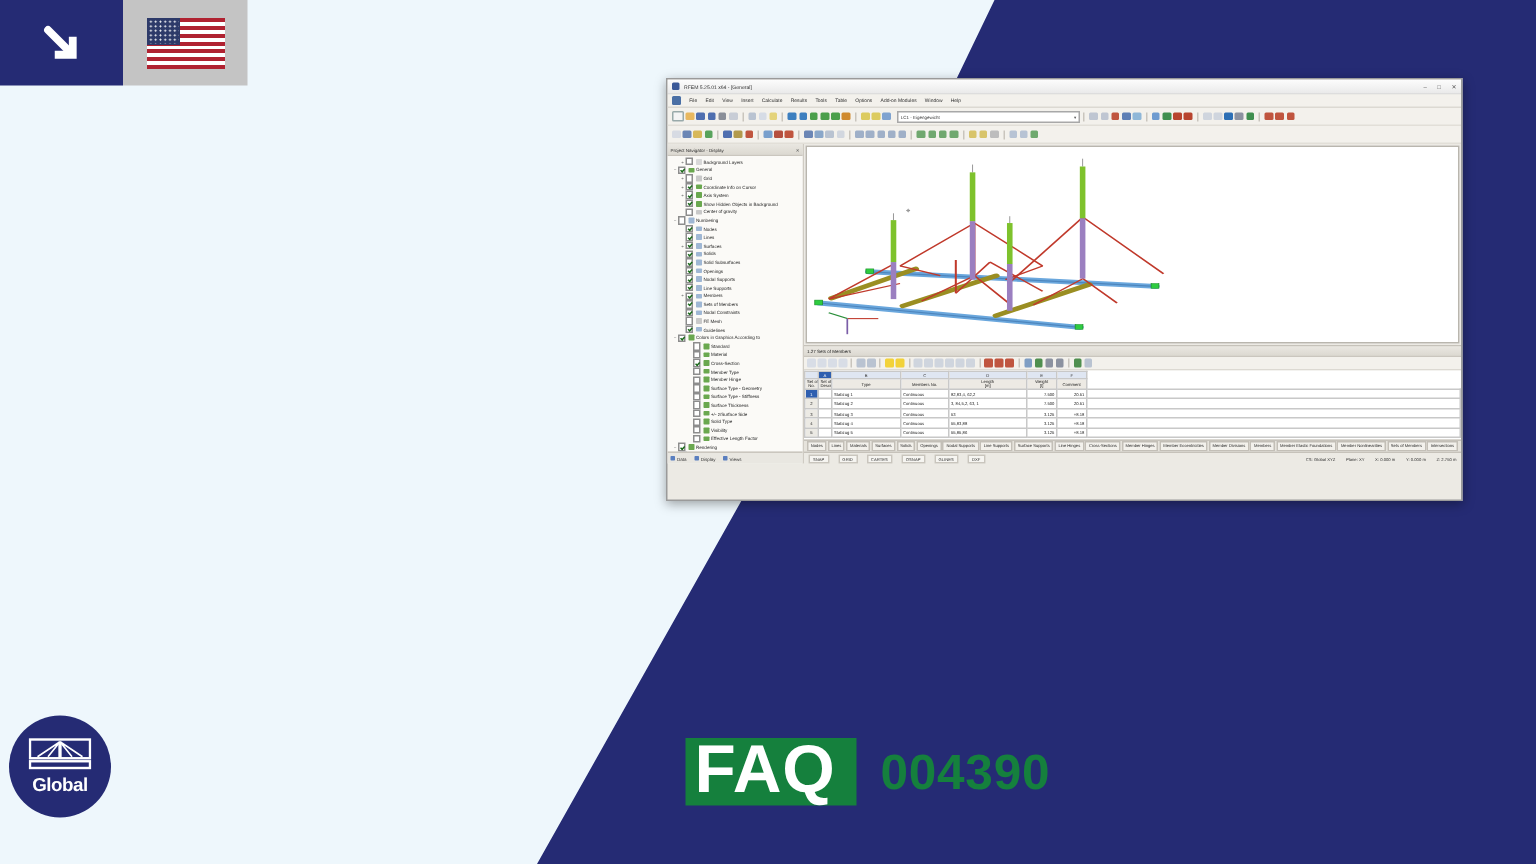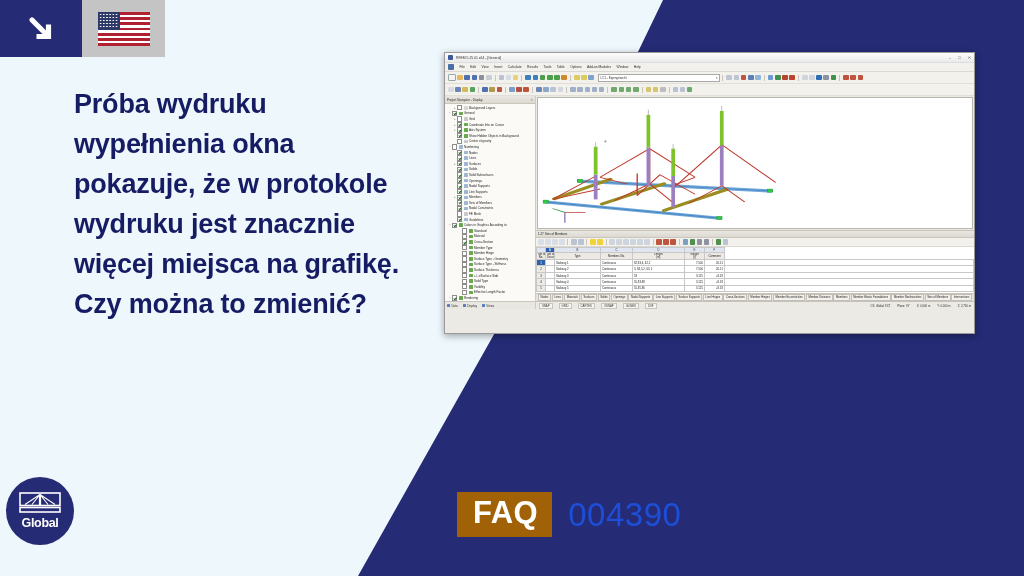--- a/index.html
+++ b/index.html
@@ -57,24 +57,24 @@
     background:#252b74;z-index:6;
     display:flex;flex-direction:column;align-items:center;justify-content:center;
   }
   .logo-mark{width:42px;height:22px;position:relative;}
   .logo-mark svg{display:block;}
   .logo-text{color:#ffffff;font-size:12.5px;font-weight:bold;margin-top:2px;letter-spacing:-0.3px;}
 
   
   .faq-row{position:absolute;left:457px;top:492px;z-index:6;display:flex;align-items:center;}
   .faq-badge{
-    background:#a16207;color:#ffffff;font-size:31px;font-weight:bold;
-    padding:2px 14px 5px 16px;letter-spacing:0.5px;line-height:38px;
-  }
-  .faq-number{color:#1d4ed8;font-size:33px;font-weight:normal;margin-left:16px;letter-spacing:0.5px;}
+    background:#15803d;color:#ffffff;font-size:45px;font-weight:bold;
+    padding:2px 14px 5px 6px;letter-spacing:0.5px;line-height:38px;
+  }
+  .faq-number{color:#15803d;font-size:33px;font-weight:bold;margin-left:16px;letter-spacing:0.5px;}
 
   
   .app-window{
     position:absolute;left:444px;top:52px;width:529px;height:280px;z-index:7;
     background:#eceae4;border:1px solid #9a9a9a;
     box-shadow:0 2px 7px rgba(0,0,0,.35);
     font-size:3.1px;color:#1c1c1c;overflow:hidden;
   }
   .titlebar{
     height:9px;background:linear-gradient(#fdfdfd,#eaeaea);
@@ -161,21 +161,20 @@
     <div class="flag-box">
       <div class="flag">
         <div class="stripes"></div>
         <div class="canton">
             <div class="stars"></div>
           </div>
       </div>
     </div>
   </div>
 
-  <div class="headline">Próba wydruku wypełnienia okna pokazuje, że w protokole wydruku jest znacznie więcej miejsca na grafikę. Czy można to zmienić?</div>
 
   <div class="logo">
     <div class="logo-mark">
       <svg width="42" height="22" viewBox="0 0 42 22" aria-hidden="true">
         <rect x="1" y="1" width="40" height="12.5" fill="none" stroke="#ffffff" stroke-width="1.6"></rect>
         <path d="M21 2.5 L6 12.5 M21 2.5 L36 12.5 M21 2.5 L13 12.5 M21 2.5 L29 12.5" stroke="#ffffff" stroke-width="1.1" fill="none"></path>
         <rect x="19.9" y="2.5" width="2.2" height="11" fill="#ffffff"></rect>
         <rect x="1" y="15.5" width="40" height="4.5" fill="none" stroke="#ffffff" stroke-width="1.6"></rect>
       </svg>
     </div>

